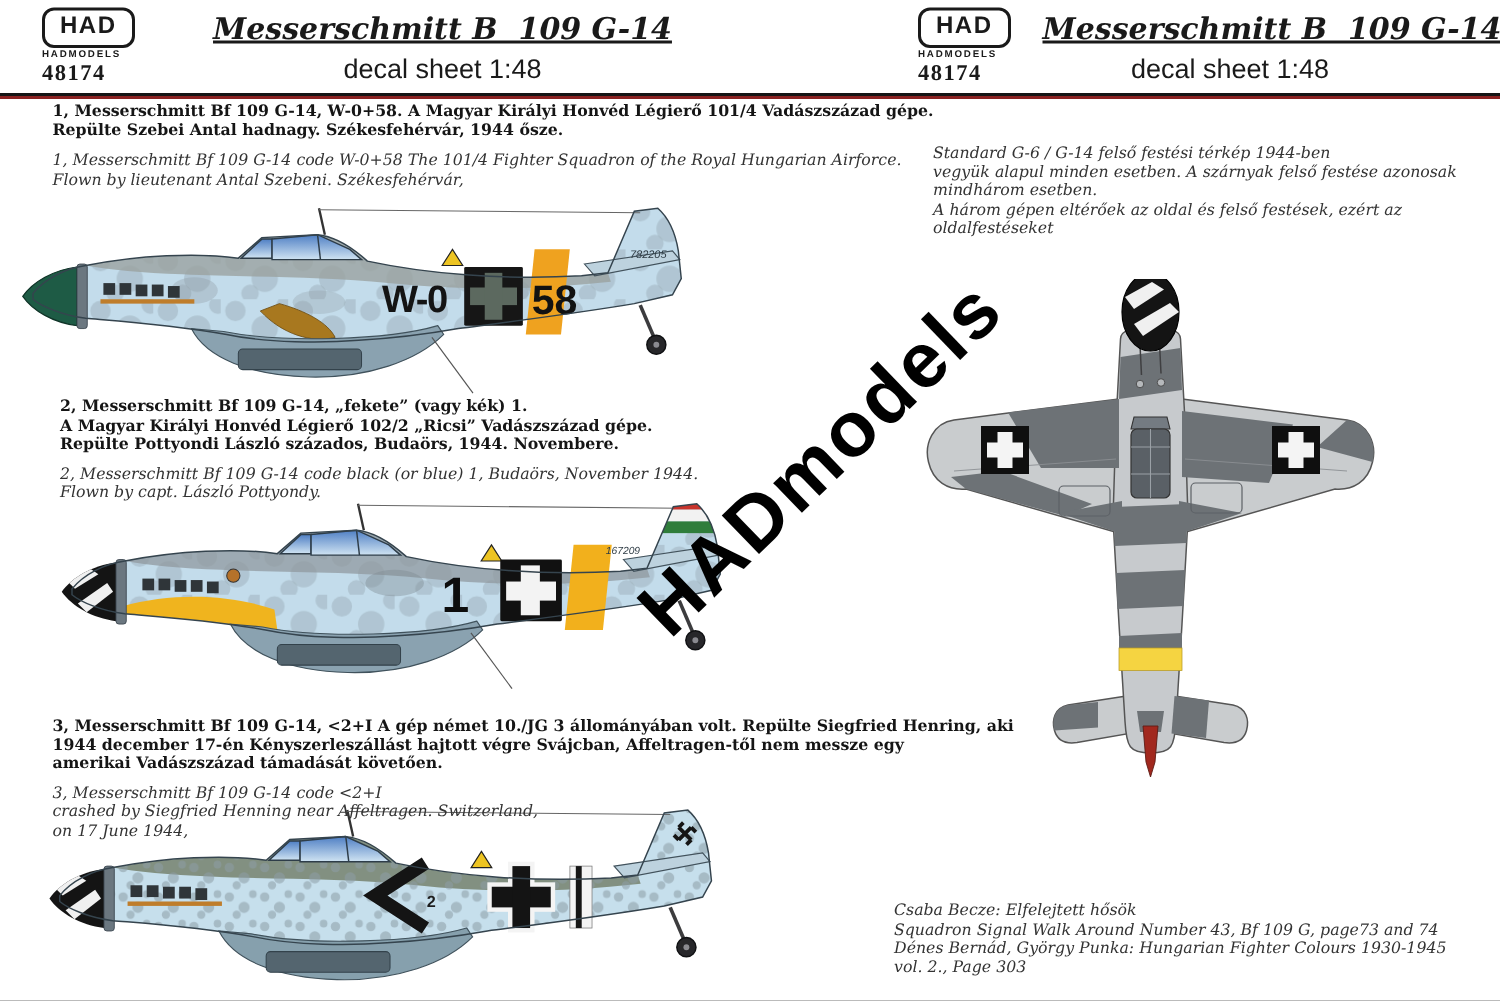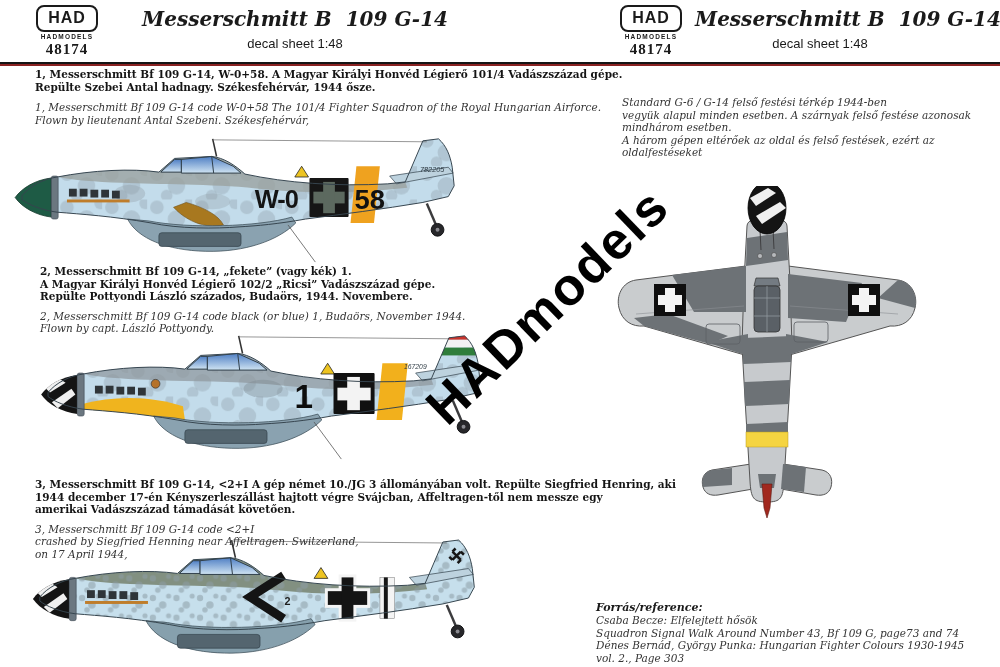--- a/index.html
+++ b/index.html
@@ -1,28 +1,28 @@
 <!DOCTYPE html>
 <html><head>
 <meta charset="utf-8">
 <style>
   html,body{margin:0;padding:0;background:#888;}
   #page{position:relative;width:1000px;height:667px;background:#fff;overflow:hidden;
         font-family:"Liberation Sans",sans-serif;color:#1a1a1a;}
   .abs{position:absolute;}
-  .keepws{white-space:pre;}
+  .keepws{white-space:pre;text-decoration:underline;}
   
-  .logoblock{text-align:center;width:78px;}
+  .logoblock{text-align:left;width:78px;}
   .logobox{display:inline-block;border:2px solid #1a1a1a;border-radius:8px;padding:2px 10px 3px;
            font-weight:bold;font-size:16px;letter-spacing:1px;font-family:"Liberation Sans",sans-serif;}
   .logosub{font-size:6.5px;font-weight:bold;letter-spacing:1.2px;margin-top:1px;}
   .logonum{font-size:15px;font-weight:bold;letter-spacing:1px;margin-top:1px;font-family:Liberation Serif, serif;}
   .titleblock{text-align:center;}
   .bigtitle{font-family:"DejaVu Serif",serif;font-style:italic;font-weight:bold;font-size:20px;}
-  .subtitle{font-size:13px;margin-top:5px;font-family:"Liberation Sans",sans-serif;}
+  .subtitle{font-size:18px;margin-top:5px;font-family:"Liberation Sans",sans-serif;}
   .divider{left:0;top:62px;width:1000px;height:4px;
            background:linear-gradient(to bottom,#151515 55%,#8a2222 55%);}
   
   .hu{font-family:"DejaVu Serif",serif;font-weight:bold;font-size:10.5px;
       line-height:12.6px;color:#151515;}
   .en{font-family:"DejaVu Serif",serif;font-style:italic;font-weight:normal;font-size:10.5px;
       line-height:12.6px;color:#333;}
   .refhead{font-family:"DejaVu Serif",serif;font-style:italic;font-weight:bold;font-size:11px;line-height:13px;}
   
   #watermark{left:414px;top:393px;transform-origin:0 0;transform:rotate(-44deg);
@@ -215,21 +215,21 @@
     </g>
   </svg>
 
   <div class="abs txt" style="left:35px;top:478px;">
     <div class="hu">3, Messerschmitt Bf 109 G-14, &lt;2+I A gép német 10./JG 3 állományában volt. Repülte Siegfried Henring, aki</div>
     <div class="hu">1944 december 17-én Kényszerleszállást hajtott végre Svájcban, Affeltragen-től nem messze egy</div>
     <div class="hu">amerikai Vadászszázad támadását követően.</div>
     <div style="height:7px"></div>
     <div class="en">3, Messerschmitt Bf 109 G-14 code &lt;2+I</div>
     <div class="en">crashed by Siegfried Henning near Affeltragen. Switzerland,</div>
-    <div class="en">on 17 April 1944,</div>
+    <div class="en">on 17 June 1944,</div>
   </div>
 
   <svg class="art" style="left:30px;top:534px;" width="462" height="133" viewBox="0 0 470 135">
     <g>
       <path d="M10,64 C18,54 32,47 46,45 C82,38 122,36 150,40 L166,26 L204,24 C216,25 228,33 238,42 C280,51 332,55 384,52 L402,50 L420,8 L436,6 C444,13 448,23 450,35 L452,54 L446,65 L420,71 C378,78 338,83 300,88 C272,93 250,95 232,96 C208,98 170,98 142,92 C102,85 70,83 46,81 C30,79 16,73 10,68 Z" fill="#c6dfec"></path>
       <path d="M46,45 C82,38 122,36 150,40 L166,26 L204,24 C216,25 228,33 238,42 C280,51 332,55 384,52 L402,50 L404,56 C350,62 300,62 252,57 C205,52 150,53 112,51 C84,50 62,48 46,45 Z" fill="#76836e" opacity="0.85" clip-path="url(#fc)"></path>
       <rect x="0" y="0" width="470" height="135" fill="url(#md)" clip-path="url(#fc)"></rect>
       <polygon points="386,44 446,35 451,41 393,52" fill="#bdd2de" stroke="#42525c" stroke-width="0.8"></polygon>
       <path d="M118,88 C128,108 158,120 198,121 C238,122 272,110 290,92 L286,86 C252,96 180,98 140,90 Z" fill="#86a0ad" stroke="#40525c" stroke-width="0.8"></path>
       <rect x="150" y="102" width="84" height="14" rx="3" fill="#54656f" stroke="#33424b" stroke-width="0.7"></rect>
@@ -344,21 +344,20 @@
         <ellipse cx="157" cy="22" rx="19" ry="26" fill="#141414" stroke="#000" stroke-width="0.8"></ellipse>
         <g clip-path="url(#pc)">
           <polygon points="140,12 158,2 166,7 146,20" fill="#f0f0f0"></polygon>
           <polygon points="146,30 170,16 176,22 152,38" fill="#f0f0f0"></polygon>
         </g>
       </g>
     </g>
   </svg>
 
   <div class="abs txt" style="left:596px;top:601px;width:390px;">
-    <div class="refhead">Forrás/reference:</div>
     <div class="en">Csaba Becze: Elfelejtett hősök</div>
     <div class="en">Squadron Signal Walk Around Number 43, Bf 109 G, page73 and 74</div>
     <div class="en">Dénes Bernád, György Punka: Hungarian Fighter Colours 1930-1945 vol. 2., Page 303</div>
   </div>
 
   <div id="watermark" class="abs">HADmodels</div>
 
 </div>
 
 </body></html>

